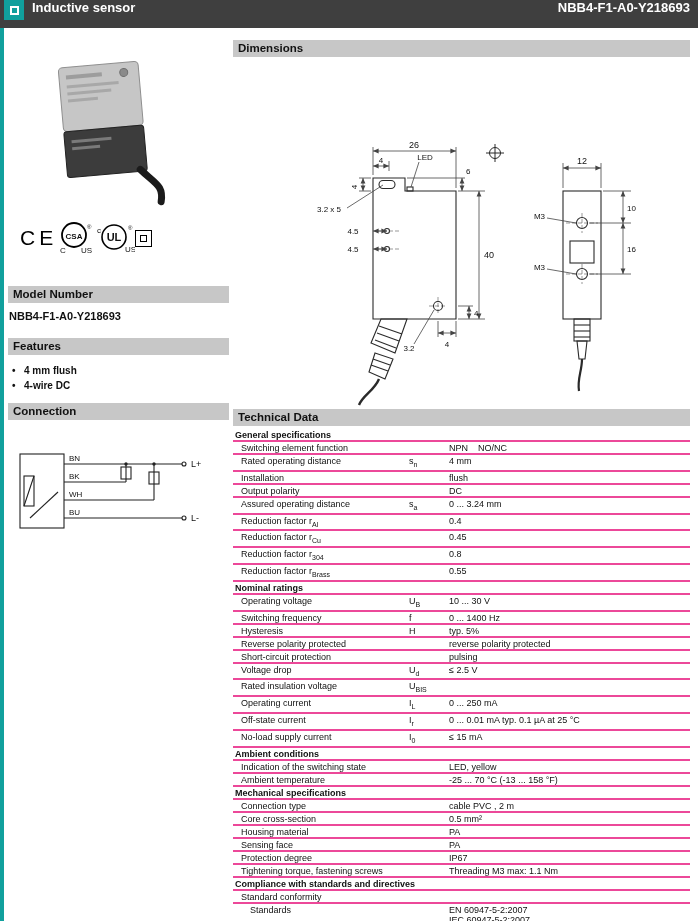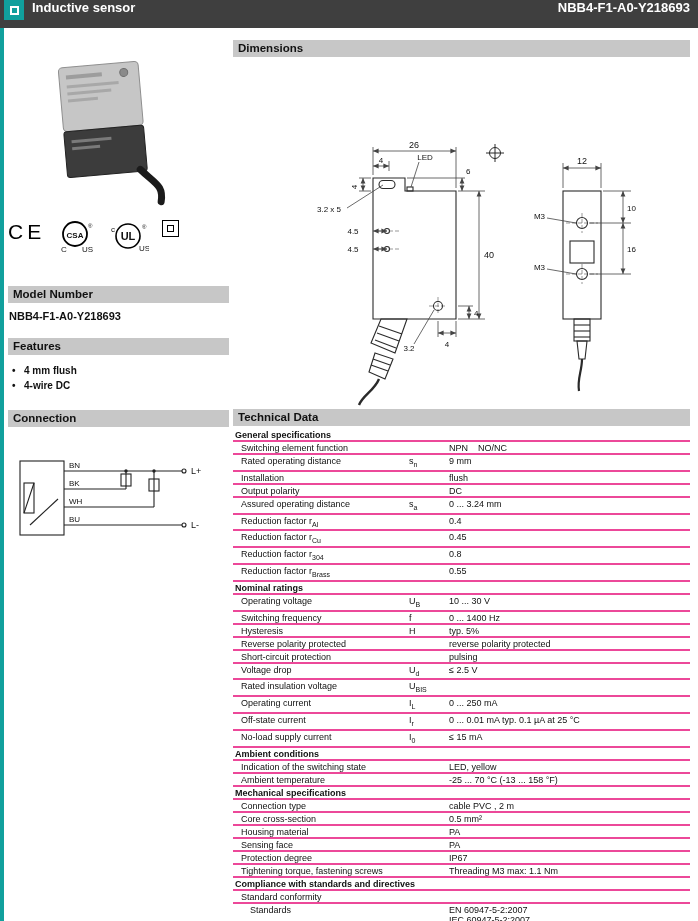--- a/index.html
+++ b/index.html
@@ -12,31 +12,31 @@
         display:flex;align-items:center;justify-content:center;flex:none}
   .logo-inner{width:9px;height:9px;border:2px solid #fff}
   .topbar-title{color:#fff;font-weight:bold;font-size:13px;margin-left:8px}
   .topbar-model{color:#fff;font-weight:bold;font-size:13px;margin-left:auto;margin-right:8px}
   .strip{position:absolute;left:0;top:28px;width:4px;height:893px;background:var(--accent,#11a09d)}
   .leftcol{position:absolute;left:8px;top:28px;width:221px}
   .rightcol{position:absolute;left:233px;top:28px;width:457px}
   .bar{background:var(--bar-bg,#c7c7c7);font-weight:bold;font-size:11.5px;line-height:13px;
        padding:2px 5px;height:17px}
   .photo{margin-top:14px}
-  .marks{display:flex;gap:13px;margin-top:10px;margin-left:0;height:36px}
+  .marks{display:flex;align-items:center;margin-top:10px;margin-left:12px;height:36px}
   .ce{font-size:21px;letter-spacing:4px;color:#000}
   .class2{width:17px;height:17px;border:1.5px solid #000;display:flex;align-items:center;justify-content:center}
   .class2 .in{width:7px;height:7px;border:1.5px solid #000}
   .bar-model{margin-top:30px}
   .model-number{font-weight:bold;font-size:11px;margin:7px 0 0 1px}
   .bar-features{margin-top:16px}
   .features{margin:8px 0 0 4px}
   .feat{font-size:10px;font-weight:bold;line-height:15px;display:flex}
   .feat .bullet{width:12px;flex:none}
-  .bar-connection{margin-top:17px}
+  .bar-connection{margin-top:10px}
   .connection-svg{margin-top:24px;margin-left:6px}
   .dims-svg{margin-top:4px}
   .bar-tech{}
   .tdtable{margin-top:3px;font-size:9px;line-height:10px}
   .tdr{display:flex;border-bottom:2px solid #ec4899;min-height:10.5px;padding-top:1px}
   .tdr-head{font-weight:bold;padding-left:2px}
   .c-label{width:176px;flex:none;padding-left:8px}
   .ind2 .c-label{padding-left:17px}
   .c-sym{width:40px;flex:none}
   .c-val{flex:1;white-space:pre-wrap}
@@ -264,21 +264,21 @@
   <div class="tdtable">
       <div class="tdr tdr-head">General specifications</div>
       <div class="tdr">
         <div class="c-label">Switching element function</div>
         <div class="c-sym"></div>
         <div class="c-val">NPN    NO/NC</div>
       </div>
       <div class="tdr">
         <div class="c-label">Rated operating distance</div>
         <div class="c-sym">s<sub>n</sub></div>
-        <div class="c-val">9 mm</div>
+        <div class="c-val">4 mm</div>
       </div>
       <div class="tdr">
         <div class="c-label">Installation</div>
         <div class="c-sym"></div>
         <div class="c-val">flush</div>
       </div>
       <div class="tdr">
         <div class="c-label">Output polarity</div>
         <div class="c-sym"></div>
         <div class="c-val">DC</div>

